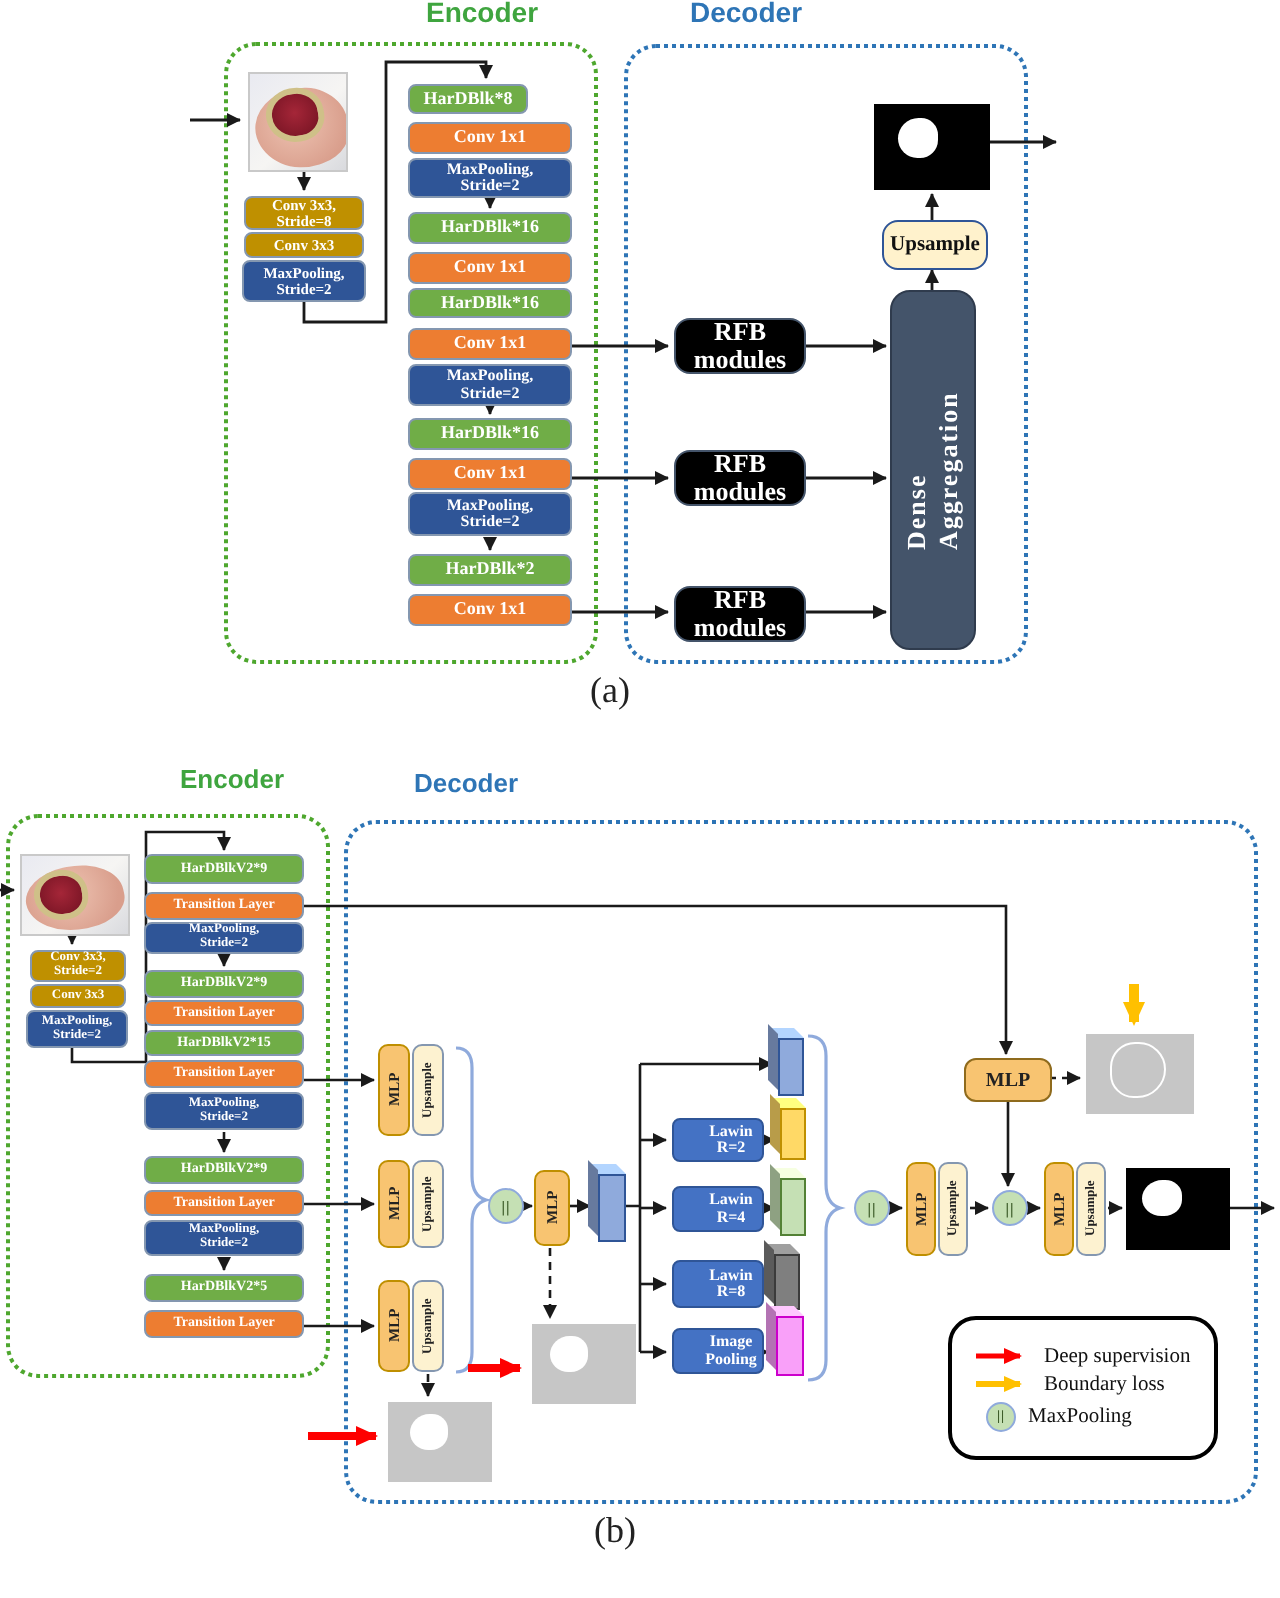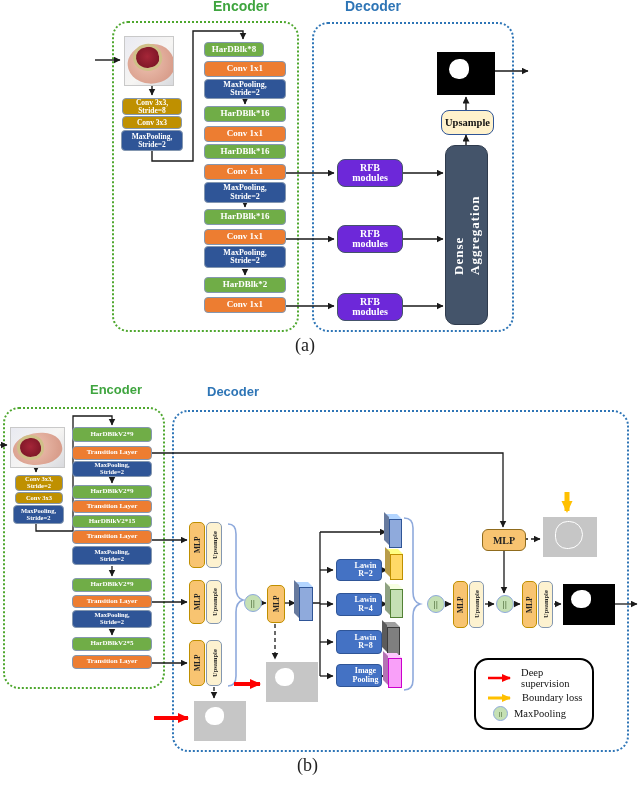--- a/index.html
+++ b/index.html
@@ -17,21 +17,21 @@
   
   .blk{position:absolute;display:flex;align-items:center;justify-content:center;text-align:center;
        color:#fff;font-weight:bold;border-radius:4px;white-space:pre-line;line-height:1.05;
        z-index:2;border:1px solid #8497b0;box-sizing:border-box;}
   .hardblk{background:#70ad47;}
   .conv{background:#ed7d31;}
   .maxpool{background:#2f5597;}
   .transition{background:#ed7d31;}
   .gold{background:#bf9000;}
   .lawin{background:#4472c4;border-color:#2f5597;padding-left:13px;}
-  .rfb{background:#6d28d9;border-color:#44546a;font-size:10px;border-radius:8px;}
+  .rfb{background:#000000;border-color:#44546a;font-size:13px;border-radius:8px;}
   .fa{font-size:9px;}
   .fb{font-size:7px;}
   .fb2{font-size:6.5px;}
   
   .vblk{position:absolute;display:flex;align-items:center;justify-content:center;z-index:2;
         writing-mode:vertical-rl;transform:rotate(180deg);font-weight:bold;border-radius:5px;
         box-sizing:border-box;}
   .mlpv{background:#f8c471;border:1px solid #bf8f00;color:#222;font-size:7.5px;}
   .upv{background:#fdf2d0;border:1px solid #8497b0;color:#222;font-size:6.5px;}
   .dense{background:#44546a;border:1px solid #2f3b4d;color:#fff;font-size:13px;border-radius:10px;
@@ -70,21 +70,21 @@
   
   .wound{position:absolute;background:linear-gradient(135deg,#e9eaf1 0%,#f6f5f3 55%,#d9dade 100%);
          border:1px solid #c9c9c9;overflow:hidden;z-index:2;}
   .skin{position:absolute;background:radial-gradient(circle at 45% 40%,#eec3b2,#d99e8c 75%);
         border-radius:46% 54% 42% 58%;}
   .ulcer{position:absolute;background:radial-gradient(circle at 50% 45%,#a52638,#7c1626 80%);
          border:3px solid #cfc088;border-radius:50% 50% 46% 54%;}
   
   .caption{position:absolute;font-size:18px;color:#222;z-index:3;}
   
-  .legend{position:absolute;left:474px;top:658px;width:120px;height:72px;border:2px solid #000;
+  .legend{position:absolute;left:474px;top:658px;width:135px;height:72px;border:2px solid #000;
           border-radius:14px;background:#fff;z-index:2;display:flex;flex-direction:column;
           justify-content:center;gap:3px;padding:2px 0;box-sizing:border-box;}
   .legend-row{display:flex;align-items:center;gap:6px;padding-left:10px;}
   .legend-label{font-size:10.5px;color:#111;}
   .legend .concat{position:static;width:15px;height:15px;font-size:7px;flex:0 0 auto;}
   svg.wires{position:absolute;left:0;top:0;z-index:1;}
 </style>
 </head>
 <body>
 

